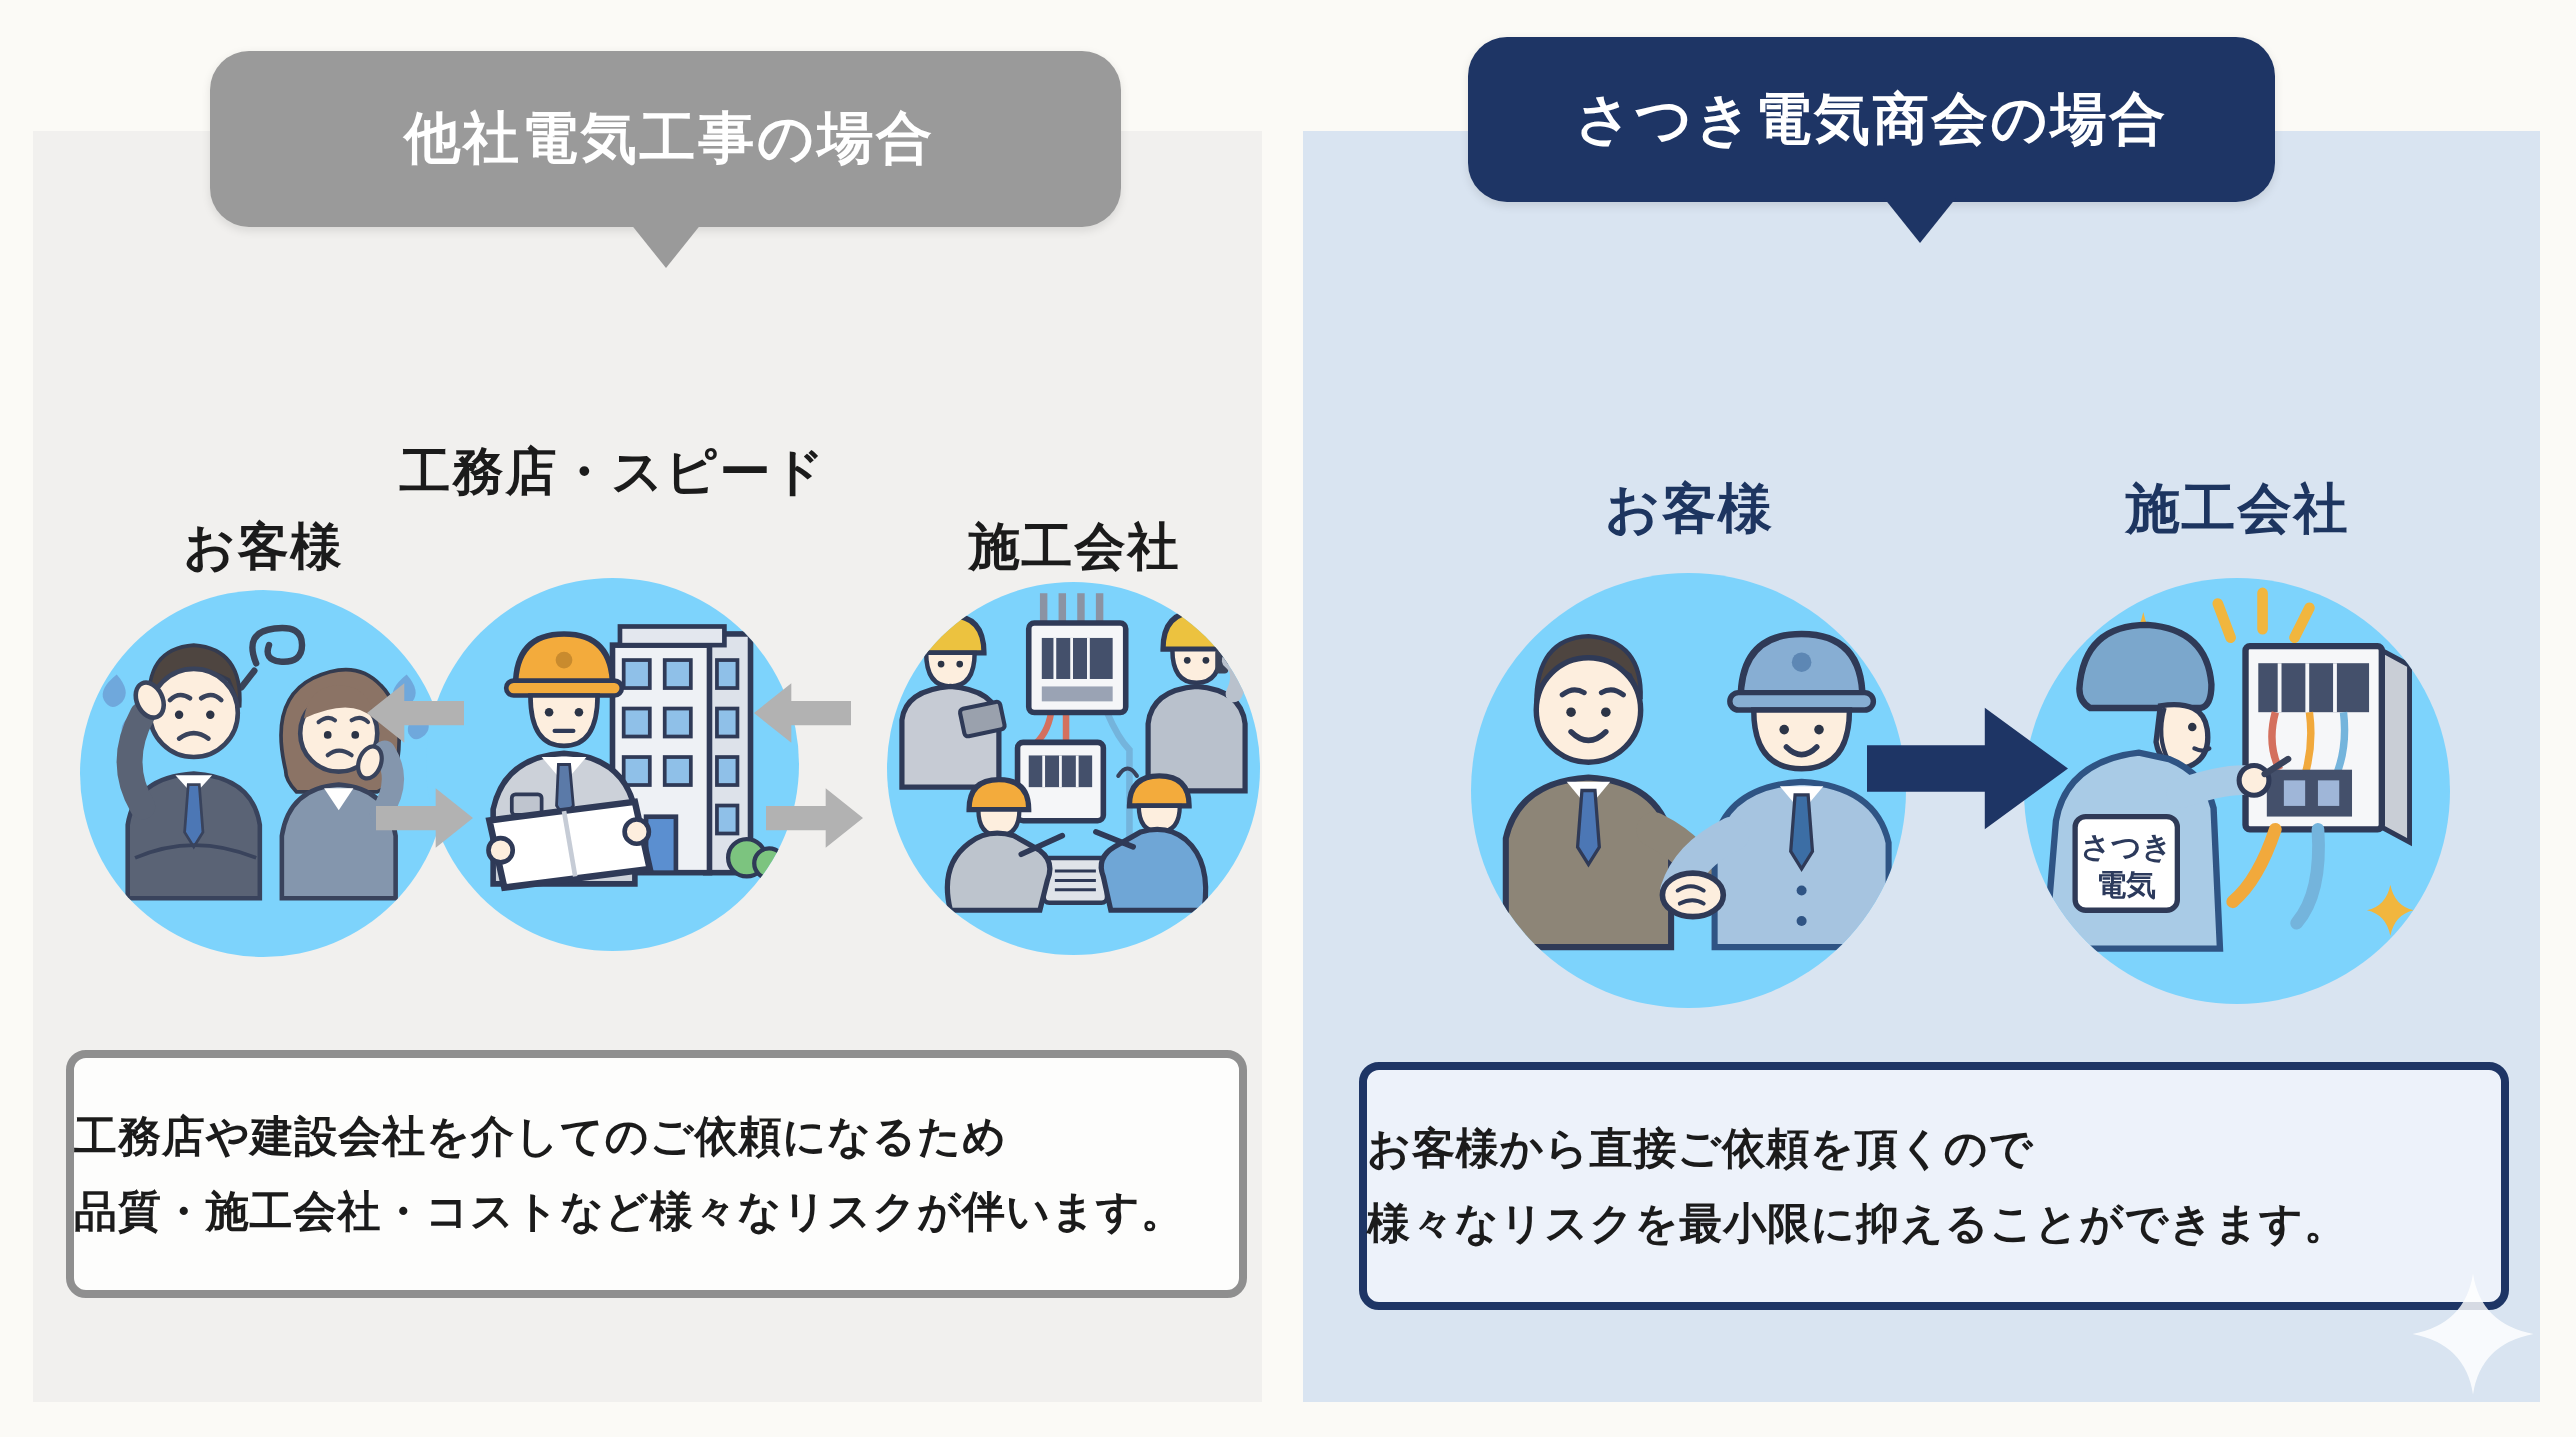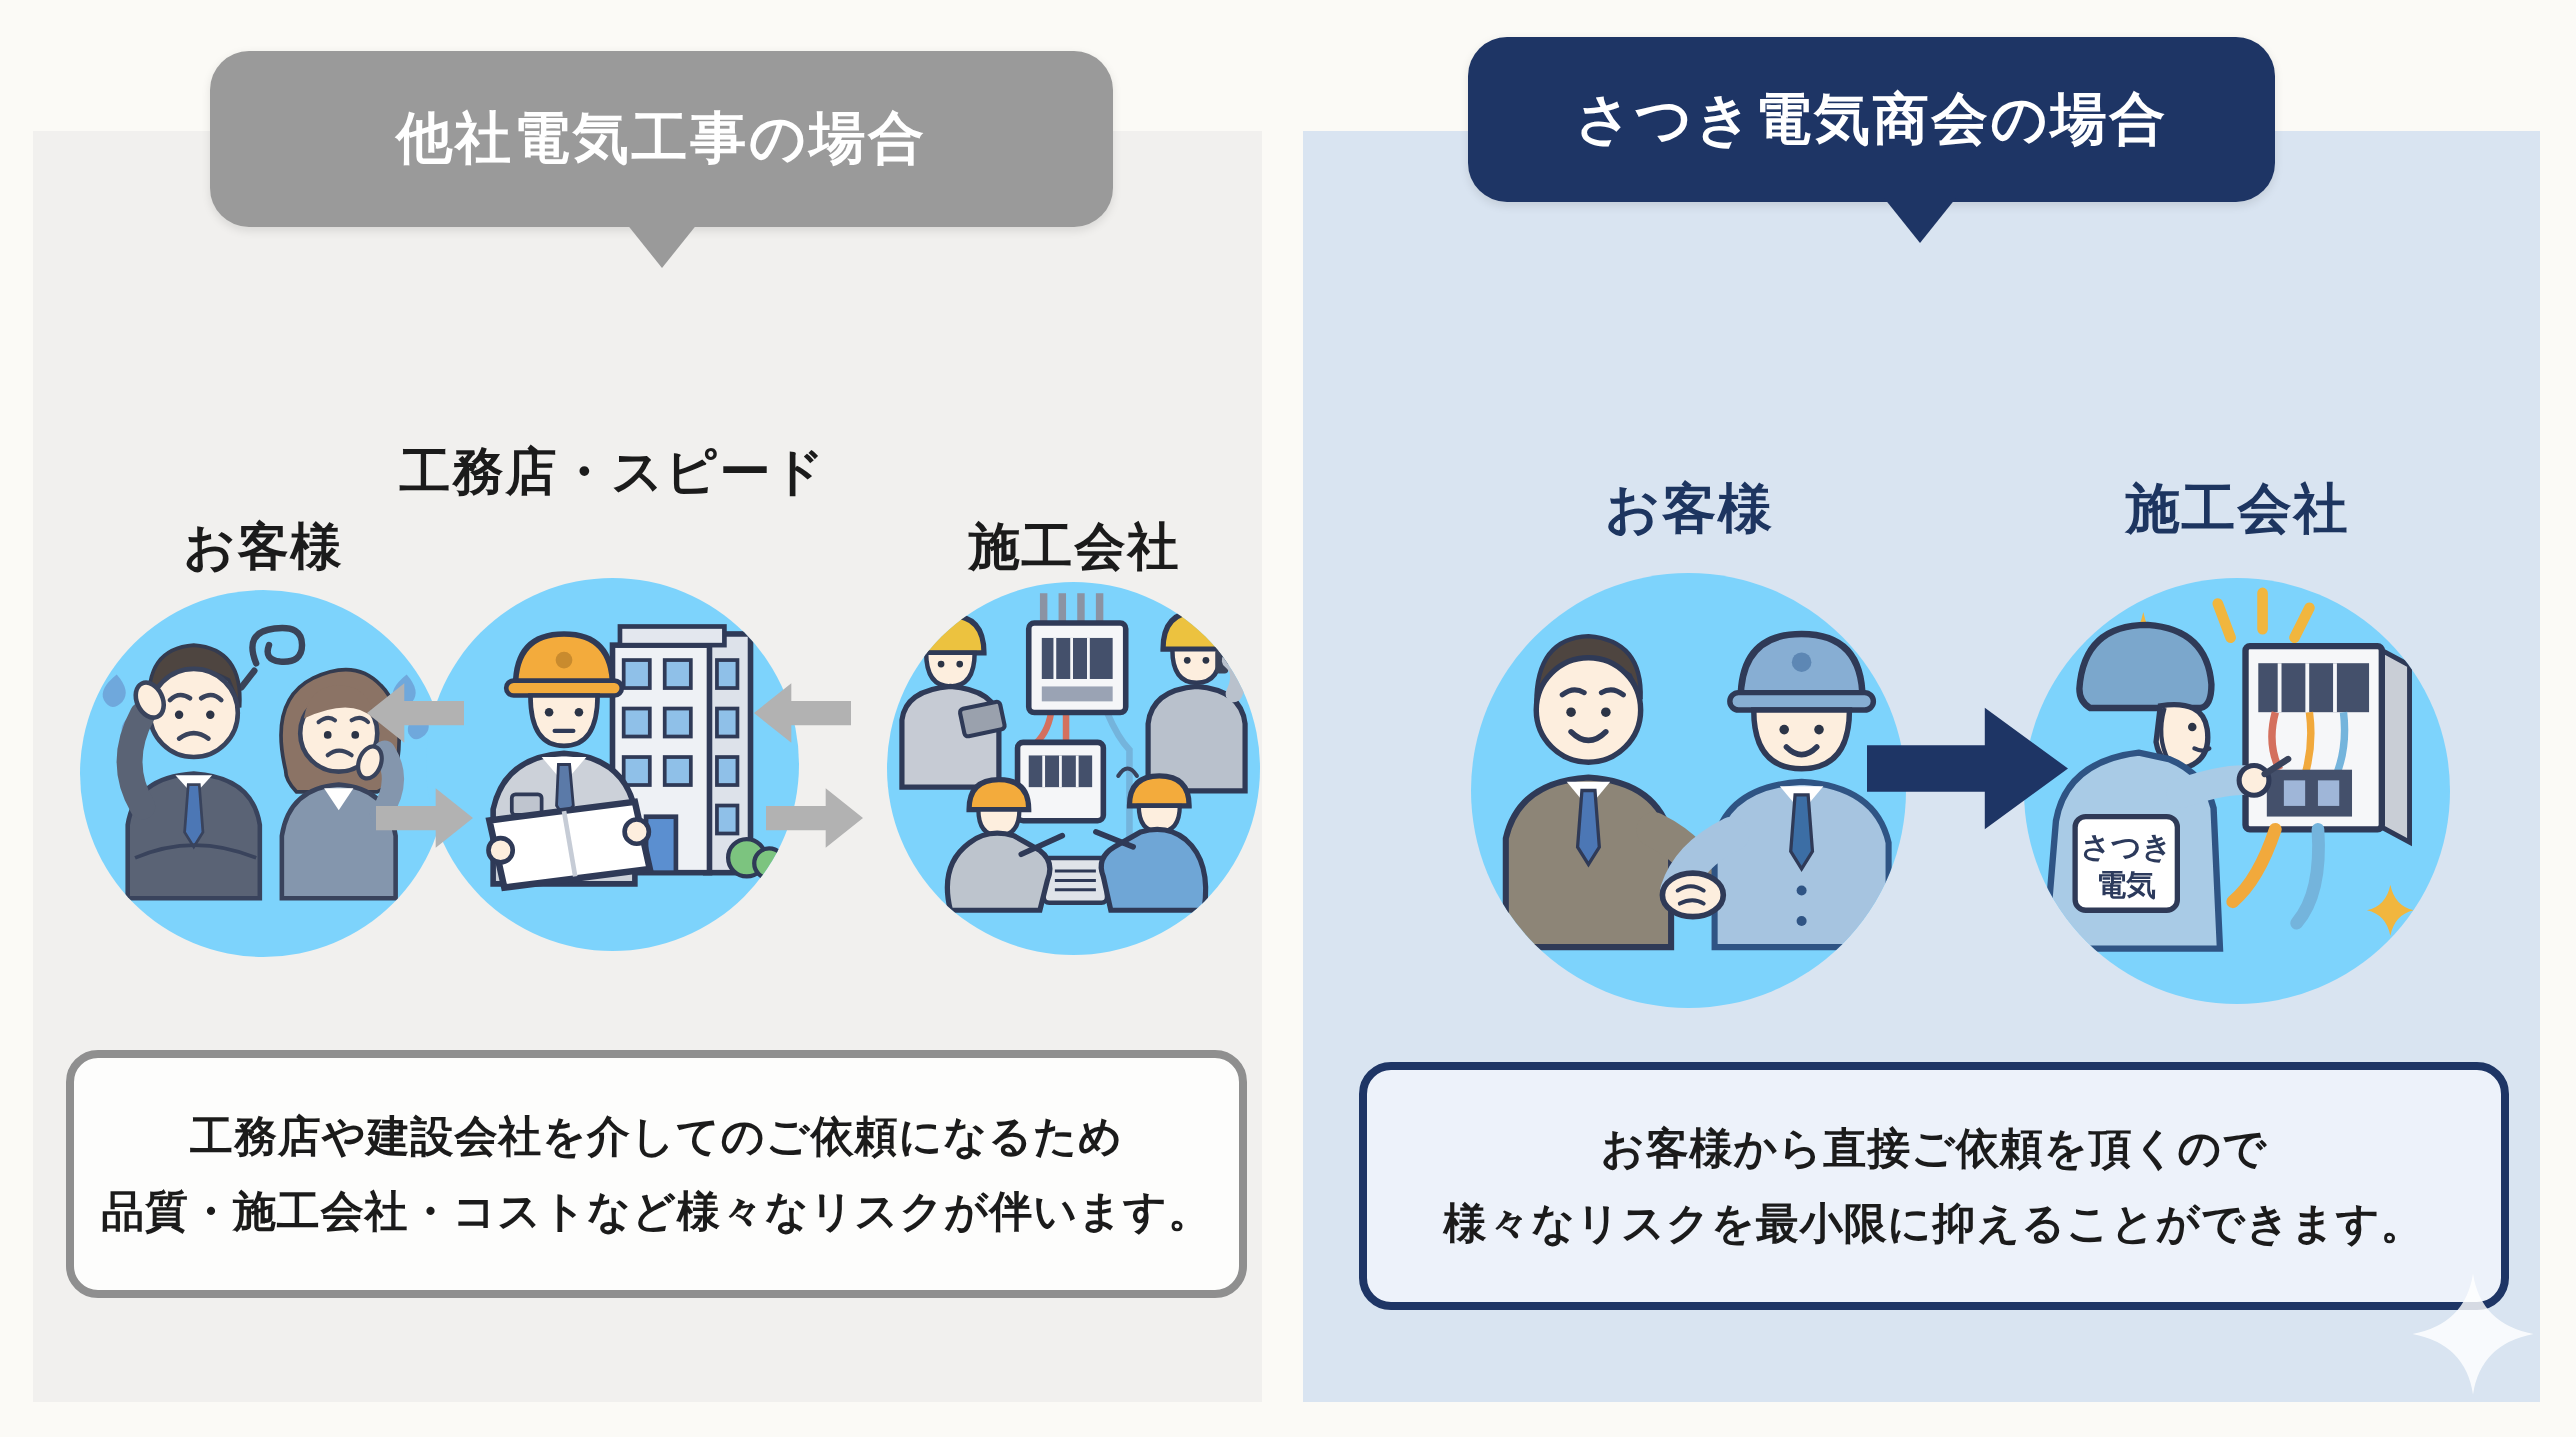--- a/index.html
+++ b/index.html
@@ -18,21 +18,21 @@
 
   
   .bubble{
     position:absolute;
     display:flex;align-items:center;justify-content:center;
     border-radius:39px;
     color:#ffffff;font-weight:700;font-size:56px;letter-spacing:2.8px;
     box-shadow:0 3.7px 9.4px rgba(0,0,0,0.10);
     z-index:5;
   }
-  .bubble.gray{left:210px;top:51px;width:903px;height:176px;background:#9a9a9a;}
+  .bubble.gray{left:210px;top:51px;width:903px;height:176px;background:#9a9a9a;padding-left:8px;}
   .bubble.navy{left:1468px;top:37px;width:807px;height:165px;background:#1e3565;}
   .tail{
     position:absolute;bottom:-41px;left:50%;transform:translateX(-50%);
     width:0;height:0;
     border-left:36px solid transparent;
     border-right:36px solid transparent;
   }
   .tail.gray{border-top:45px solid #9a9a9a;}
   .tail.navy{border-top:45px solid #1e3565;left:56%;}
 
@@ -48,22 +48,22 @@
     position:absolute;border-radius:50%;background:#7dd3fc;
     overflow:hidden;z-index:2;
   }
   .circle svg{width:100%;height:100%;display:block;}
 
   
   .arrow{position:absolute;z-index:3;}
 
   
   .note{
-    position:absolute;top:1050px;height:232px;border-radius:32px;
-    display:flex;flex-direction:column;align-items:center;justify-content:center;
+    position:absolute;top:1050px;height:232px;border-radius:20px;
+    display:flex;flex-direction:column;align-items:flex-start;justify-content:center;
     font-weight:700;font-size:43px;color:#1b1b1b;line-height:1.75;
     letter-spacing:0.9px;text-align:center;z-index:4;
   }
   .note.left-note{left:66px;width:1165px;background:#fdfdfc;border:8.4px solid #8f8f8f;}
   .note.right-note{left:1359px;width:1134px;background:#edf2fa;border:8.4px solid #1e3565;margin-top:12px;}
 
   .sparkle{position:absolute;left:2410px;top:1271px;z-index:6;}
 </style>
 </head>
 <body>

